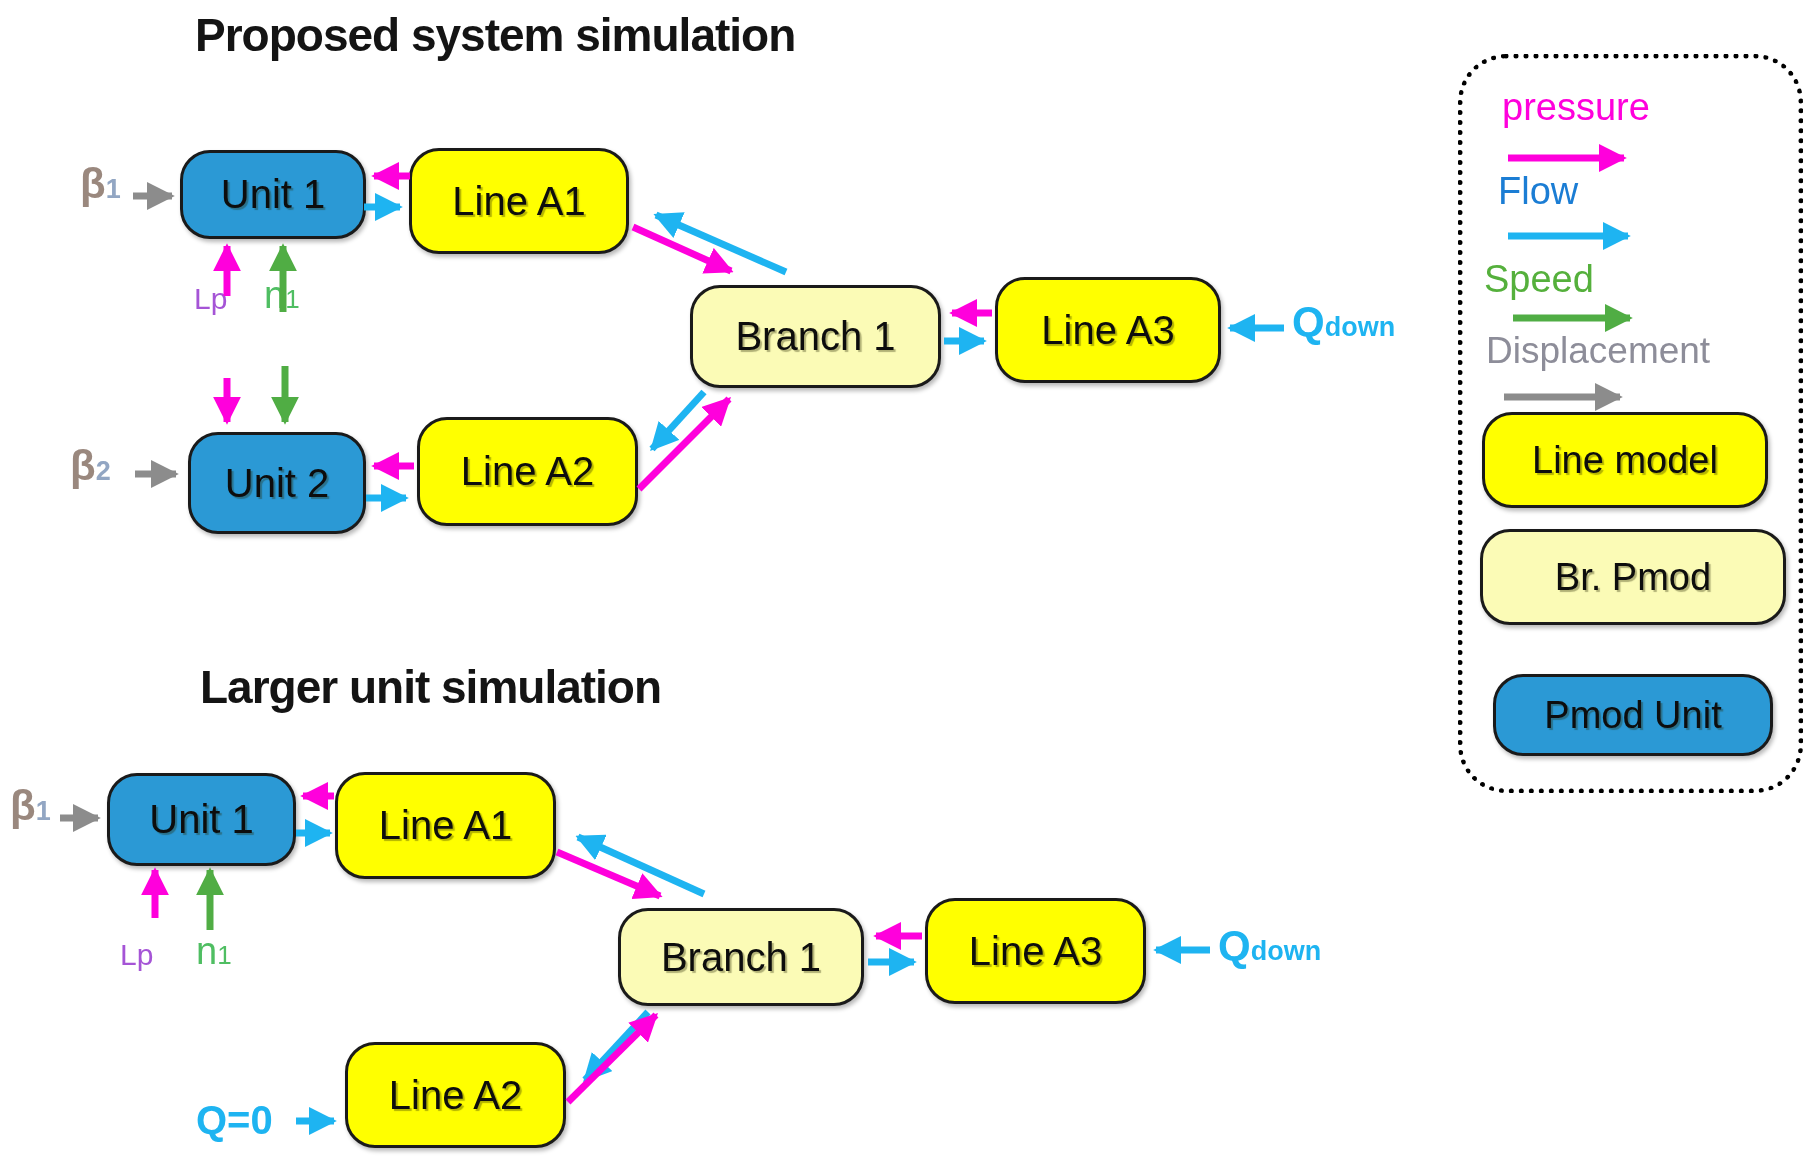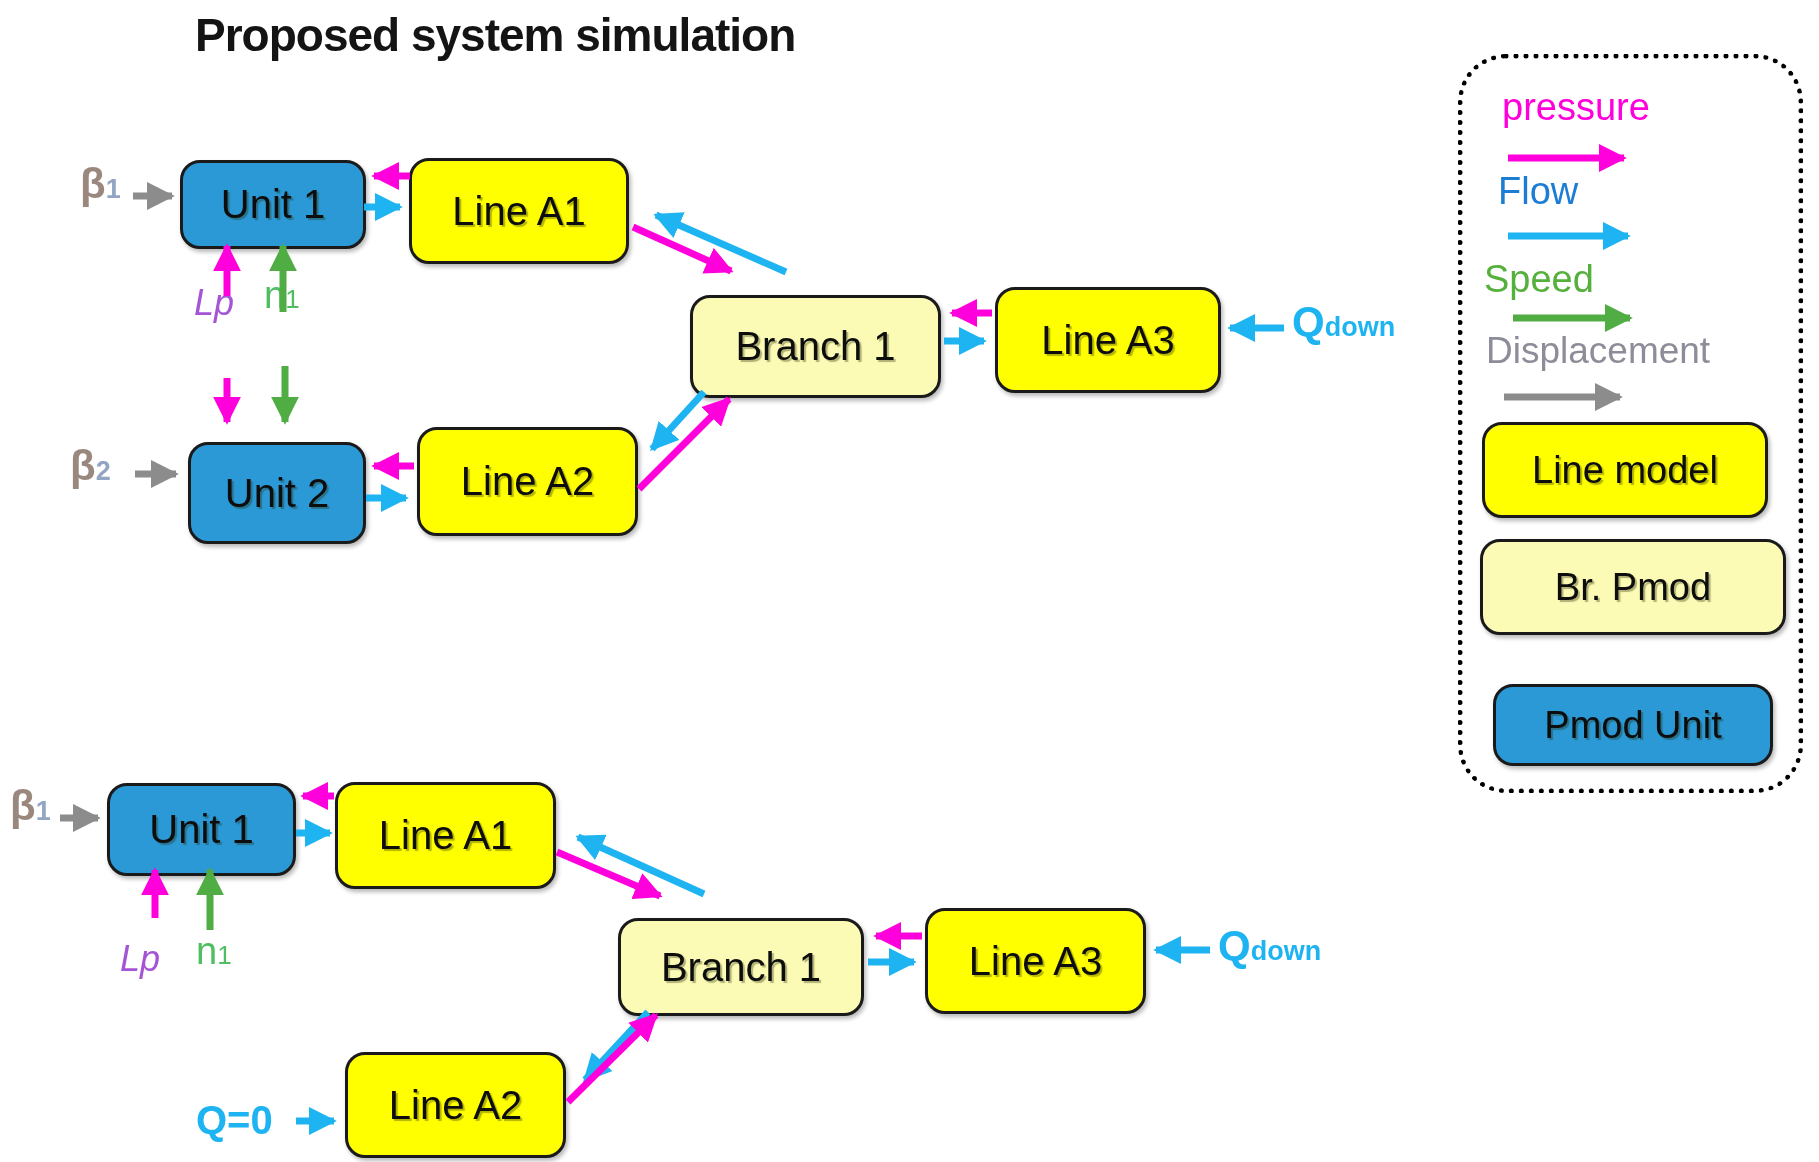--- a/index.html
+++ b/index.html
@@ -10,54 +10,55 @@
   .arrow{fill:none;stroke-width:7;stroke-linecap:butt;}
   .arrow.pressure{stroke:var(--c-pressure);}
   .arrow.flow{stroke:var(--c-flow);}
   .arrow.speed{stroke:var(--c-speed);}
   .arrow.displacement{stroke:var(--c-displacement);}
   .head.pressure{fill:var(--c-pressure);}
   .head.flow{fill:var(--c-flow);}
   .head.speed{fill:var(--c-speed);}
   .head.displacement{fill:var(--c-displacement);}
 
-  .node{position:absolute;z-index:2;border:3px solid var(--c-box-border);border-radius:20px;
+  .node{position:absolute;z-index:2;border:3px solid var(--c-box-border);border-radius:30px;
         display:flex;align-items:center;justify-content:center;
         font-size:40px;color:#0d0d0d;letter-spacing:0px;
         box-shadow:2px 3px 4px rgba(0,0,0,0.28);
-        text-shadow:2px 2px 1px rgba(40,40,0,0.35);margin-top:10px;}
+        text-shadow:2px 2px 1px rgba(40,40,0,0.35);}
   .fill-unit{background:var(--c-unit-fill);}
   .fill-line{background:var(--c-line-fill);}
   .fill-branch{background:var(--c-branch-fill);}
 
   .ttl{position:absolute;z-index:2;font-weight:700;font-size:46px;letter-spacing:-1px;color:var(--c-title-text);white-space:nowrap;text-align:right;}
 
   .lbl{position:absolute;z-index:2;white-space:nowrap;}
   .beta{font-size:42px;font-weight:700;color:var(--c-beta-text);}
   .beta .sub{font-size:27px;font-weight:700;color:var(--c-beta-sub);}
-  .lp{font-size:36px;color:var(--c-lp-text);font-style:italic;}
+  .lp{font-size:30px;color:var(--c-lp-text);}
   .n1{font-size:38px;color:var(--c-n-text);}
   .n1 .sub{font-size:26px;}
   .cyantxt{font-size:42px;font-weight:700;color:var(--c-flow);}
   .cyantxt .sub{font-size:27px;font-weight:700;}
 
   .legend-border{position:absolute;z-index:1;border:5px dotted #000000;border-radius:48px;}
   .leg-lbl{position:absolute;z-index:2;font-size:38px;white-space:nowrap;}
   .leg-pressure{color:var(--c-pressure);}
   .leg-flow{color:var(--c-flow-text);}
   .leg-speed{color:var(--c-speed-text);}
   .leg-displacement{color:var(--c-displacement-text);}
   .leg-node{font-size:38px;}
 </style>
 </head>
 <body>
 
 <div class="canvas">
 
   <div class="ttl" style="left:195px;top:8px;">Proposed system simulation</div>
+  <div class="ttl" style="left:200px;top:660px;">Larger unit simulation</div>
 
   <div class="node fill-unit" style="left:180px;top:150px;width:180px;height:83px;">
     <span>Unit 1</span>
   </div>
   <div class="node fill-line" style="left:409px;top:148px;width:214px;height:100px;">
     <span>Line A1</span>
   </div>
   <div class="node fill-unit" style="left:188px;top:432px;width:172px;height:96px;">
     <span>Unit 2</span>
   </div>

